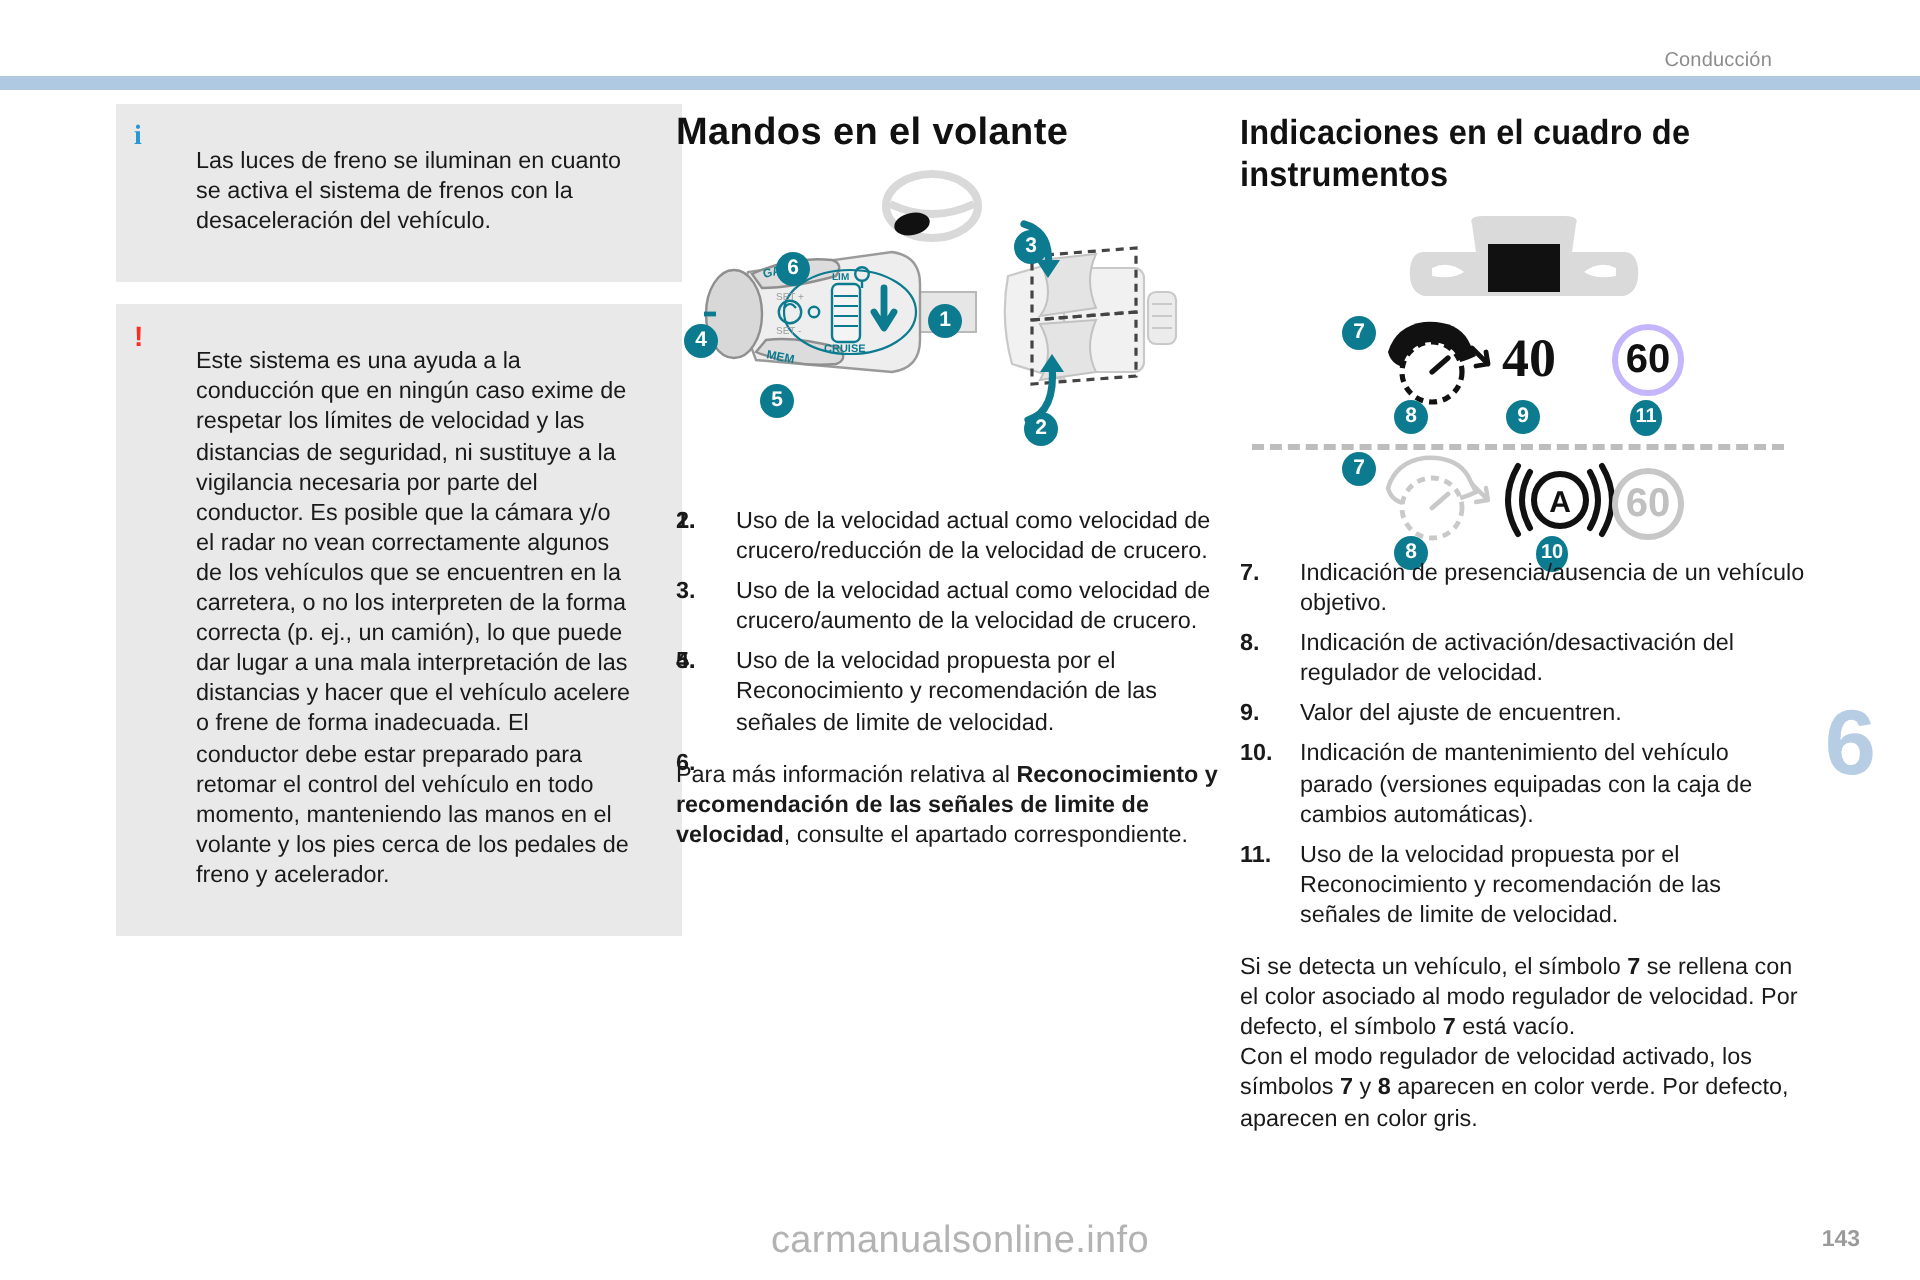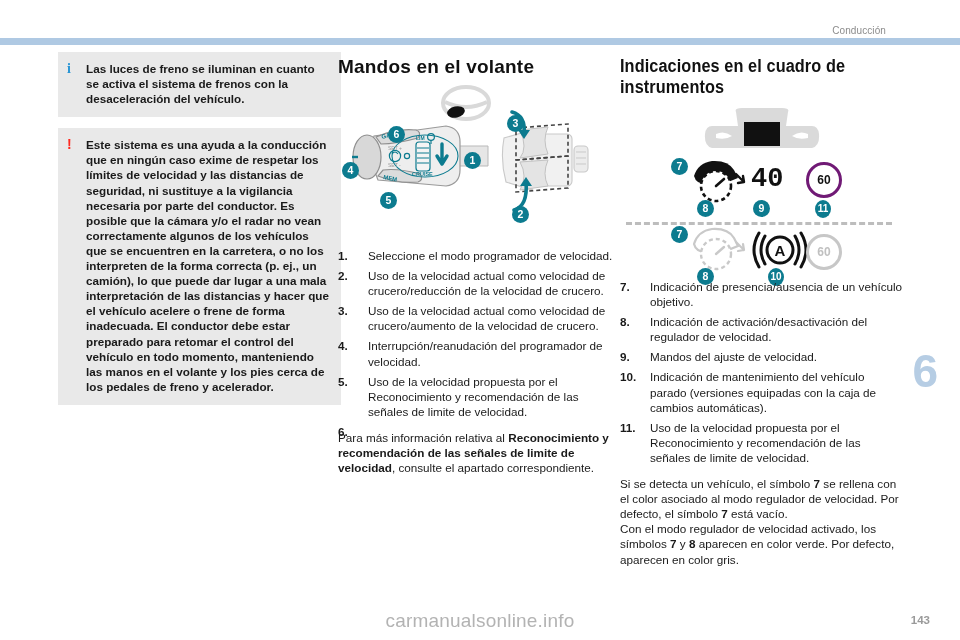--- a/index.html
+++ b/index.html
@@ -52,25 +52,24 @@
   .col-3 { left: 620px; }
 
   
   .note {
     background: #e9e9e9;
     padding: 9px 12px 11px 28px;
     position: relative;
     margin-bottom: 11px;
   }
   .note p {
-    margin: 0;
+    margin: 12px;
     font-size: 11.7px;
     line-height: 15.1px;
     color: #1a1a1a;
-    font-weight: bold;
   }
   .note-icon {
     position: absolute;
     left: 9px; top: 9px;
     font-size: 14px;
     font-weight: bold;
     line-height: 15px;
     font-family: "Liberation Serif", serif;
   }
   .note-icon.info { color: #2b96d4; }
@@ -143,30 +142,30 @@
     line-height: 17px;
     text-align: center;
   }
   .badge.wide { width: 16px; height: 18px; line-height: 18px; font-size: 10px; }
 
   .cluster-row-val {
     position: absolute;
     font-size: 27px;
     font-weight: bold;
     color: #111;
-    font-family: Liberation Mono, monospace;
+    font-family: Liberation Serif, serif;
   }
   .speed-sign {
     position: absolute;
     width: 36px; height: 36px;
     border-radius: 50%;
-    border: 3px solid #701a75;
+    border: 3px solid #c4b5fd;
     text-align: center;
     line-height: 30px;
-    font-size: 12px;
+    font-size: 20px;
     font-weight: bold;
     color: #111;
   }
   .speed-sign.gray {
     border-color: #c7c7c7;
     color: #c0c0c0;
   }
   .dash-divider {
     position: absolute;
     left: 6px; top: 118px;
@@ -294,24 +293,24 @@
 
       <div class="badge" style="left:50px; top:42px;">6</div>
       <div class="badge" style="left:4px;  top:78px;">4</div>
       <div class="badge" style="left:42px; top:108px;">5</div>
       <div class="badge" style="left:126px;top:68px;">1</div>
       <div class="badge" style="left:169px;top:31px;">3</div>
       <div class="badge" style="left:174px;top:122px;">2</div>
     </div>
 
     <ol class="numlist">
-      <li><span class="num">1.</span><span>Seleccione el modo programador de velocidad.</span></li>
+      <li><span class="num">1.</span></li>
       <li><span class="num">2.</span><span>Uso de la velocidad actual como velocidad de crucero/reducción de la velocidad de crucero.</span></li>
       <li><span class="num">3.</span><span>Uso de la velocidad actual como velocidad de crucero/aumento de la velocidad de crucero.</span></li>
-      <li><span class="num">4.</span><span>Interrupción/reanudación del programador de velocidad.</span></li>
+      <li><span class="num">4.</span></li>
       <li><span class="num">5.</span><span>Uso de la velocidad propuesta por el Reconocimiento y recomendación de las señales de limite de velocidad.</span></li>
       <li><span class="num">6.</span></li>
     </ol>
 
     <p class="body-text"><span>Para más información relativa al </span><b>Reconocimiento y recomendación de las señales de limite de velocidad</b><span>, consulte el apartado correspondiente.</span></p>
 
   </div>
 
   <div class="col col-3">
 
@@ -373,21 +372,21 @@
 
       
       <div class="badge" style="left:51px;  top:122px;">7</div>
       <div class="badge" style="left:77px;  top:164px;">8</div>
       <div class="badge wide" style="left:148px; top:164px;">10</div>
     </div>
 
     <ol class="numlist">
       <li><span class="num">7.</span><span>Indicación de presencia/ausencia de un vehículo objetivo.</span></li>
       <li><span class="num">8.</span><span>Indicación de activación/desactivación del regulador de velocidad.</span></li>
-      <li><span class="num">9.</span><span>Mandos del ajuste de velocidad.</span></li>
+      <li><span class="num">9.</span><span>Valor del ajuste de encuentren.</span></li>
       <li><span class="num">10.</span><span>Indicación de mantenimiento del vehículo parado (versiones equipadas con la caja de cambios automáticas).</span></li>
       <li><span class="num">11.</span><span>Uso de la velocidad propuesta por el Reconocimiento y recomendación de las señales de limite de velocidad.</span></li>
     </ol>
 
     <p class="body-text"><span>Si se detecta un vehículo, el símbolo </span><b>7</b><span> se rellena con el color asociado al modo regulador de velocidad. Por defecto, el símbolo </span><b>7</b><span> está vacío.</span></p>
 
     <p class="body-text" style="margin-top:0;"><span>Con el modo regulador de velocidad activado, los símbolos </span><b>7</b><span> y </span><b>8</b><span> aparecen en color verde. Por defecto, aparecen en color gris.</span></p>
 
   </div>
 

